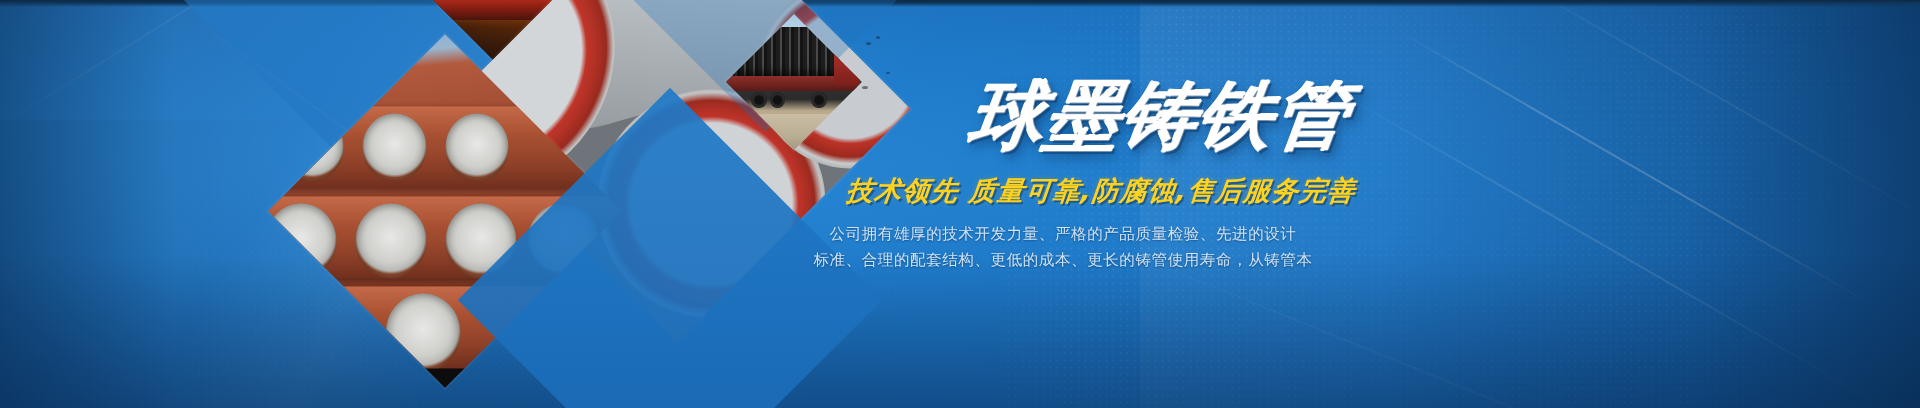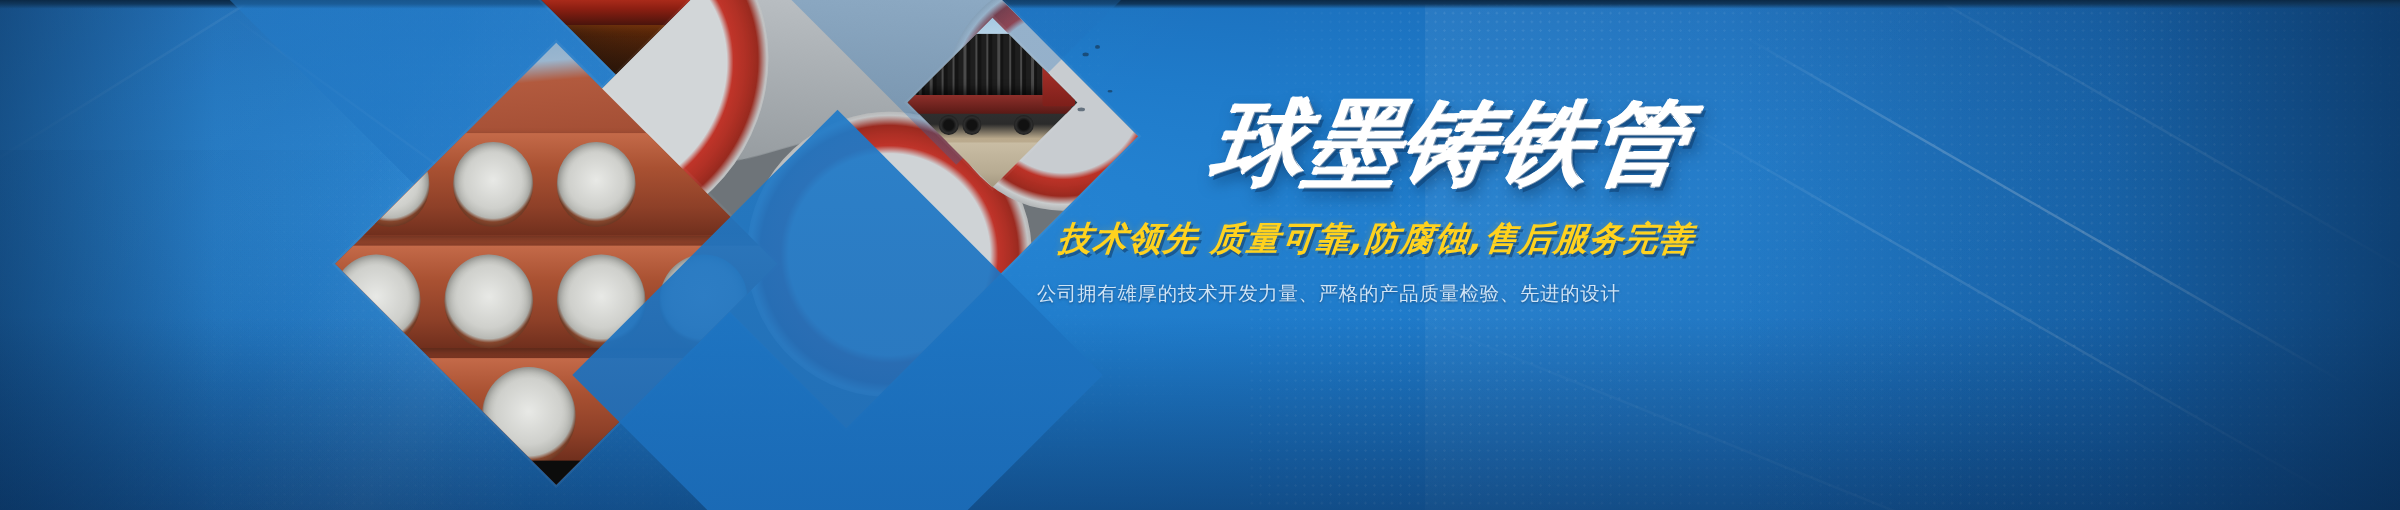--- a/index.html
+++ b/index.html
@@ -278,21 +278,21 @@
     font-style:italic;
     letter-spacing:1px;
     color:#ffd21e;
     text-shadow:2px 2px 0 rgba(14,62,112,.6), 0 0 6px rgba(255,190,20,.25);
     transform:skewX(-6deg);
     white-space:nowrap;
   }
   .para{
     margin:14px 0 0 0;
     padding-left:16px;
-    font-family:Liberation Sans, sans-serif;
+    font-family:Liberation Mono, monospace;
     font-size:15.5px;
     line-height:1.62;
     color:#cfe4f6;
     letter-spacing:.6px;
     text-shadow:0 1px 2px rgba(8,40,80,.55);
   }
   .para .ln{display:block;}
 </style>
 </head>
 <body>
@@ -376,16 +376,17 @@
   <div class="speck" style="left:886px; top:72px;  width:4px; height:2px;"></div>
 
   <div class="textblock">
 
     <h1 class="headline">球墨铸铁管</h1>
 
     <div class="subhead">技术领先 质量可靠,防腐蚀,售后服务完善</div>
 
     <p class="para">
       <span class="ln">公司拥有雄厚的技术开发力量、严格的产品质量检验、先进的设计</span>
+      <span class="ln">标准、合理的配套结构、更低的成本、更长的铸管使用寿命，从铸管本</span>
     </p>
   </div>
 
 </div>
 
 </body></html>

